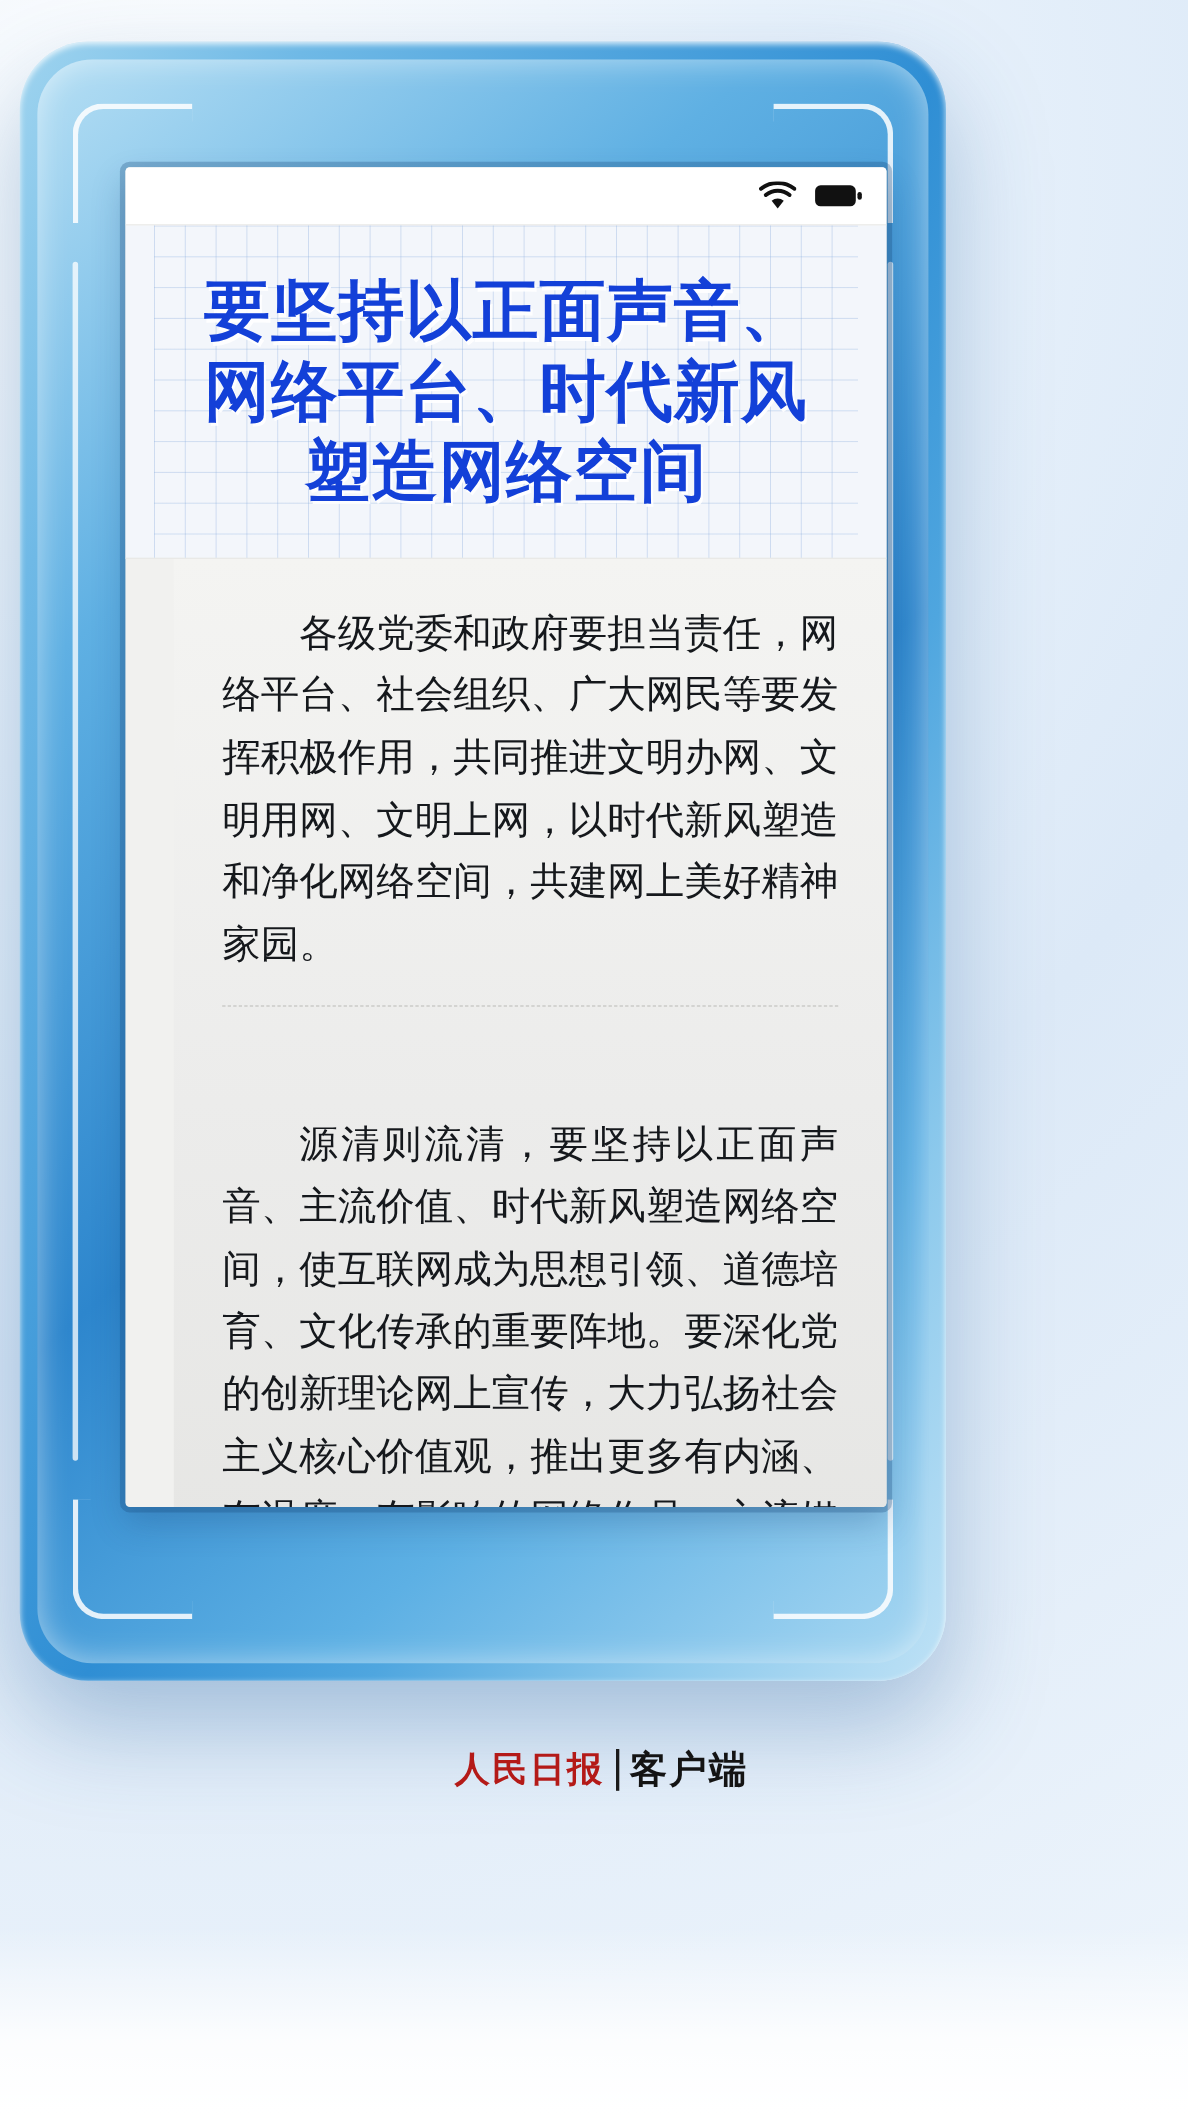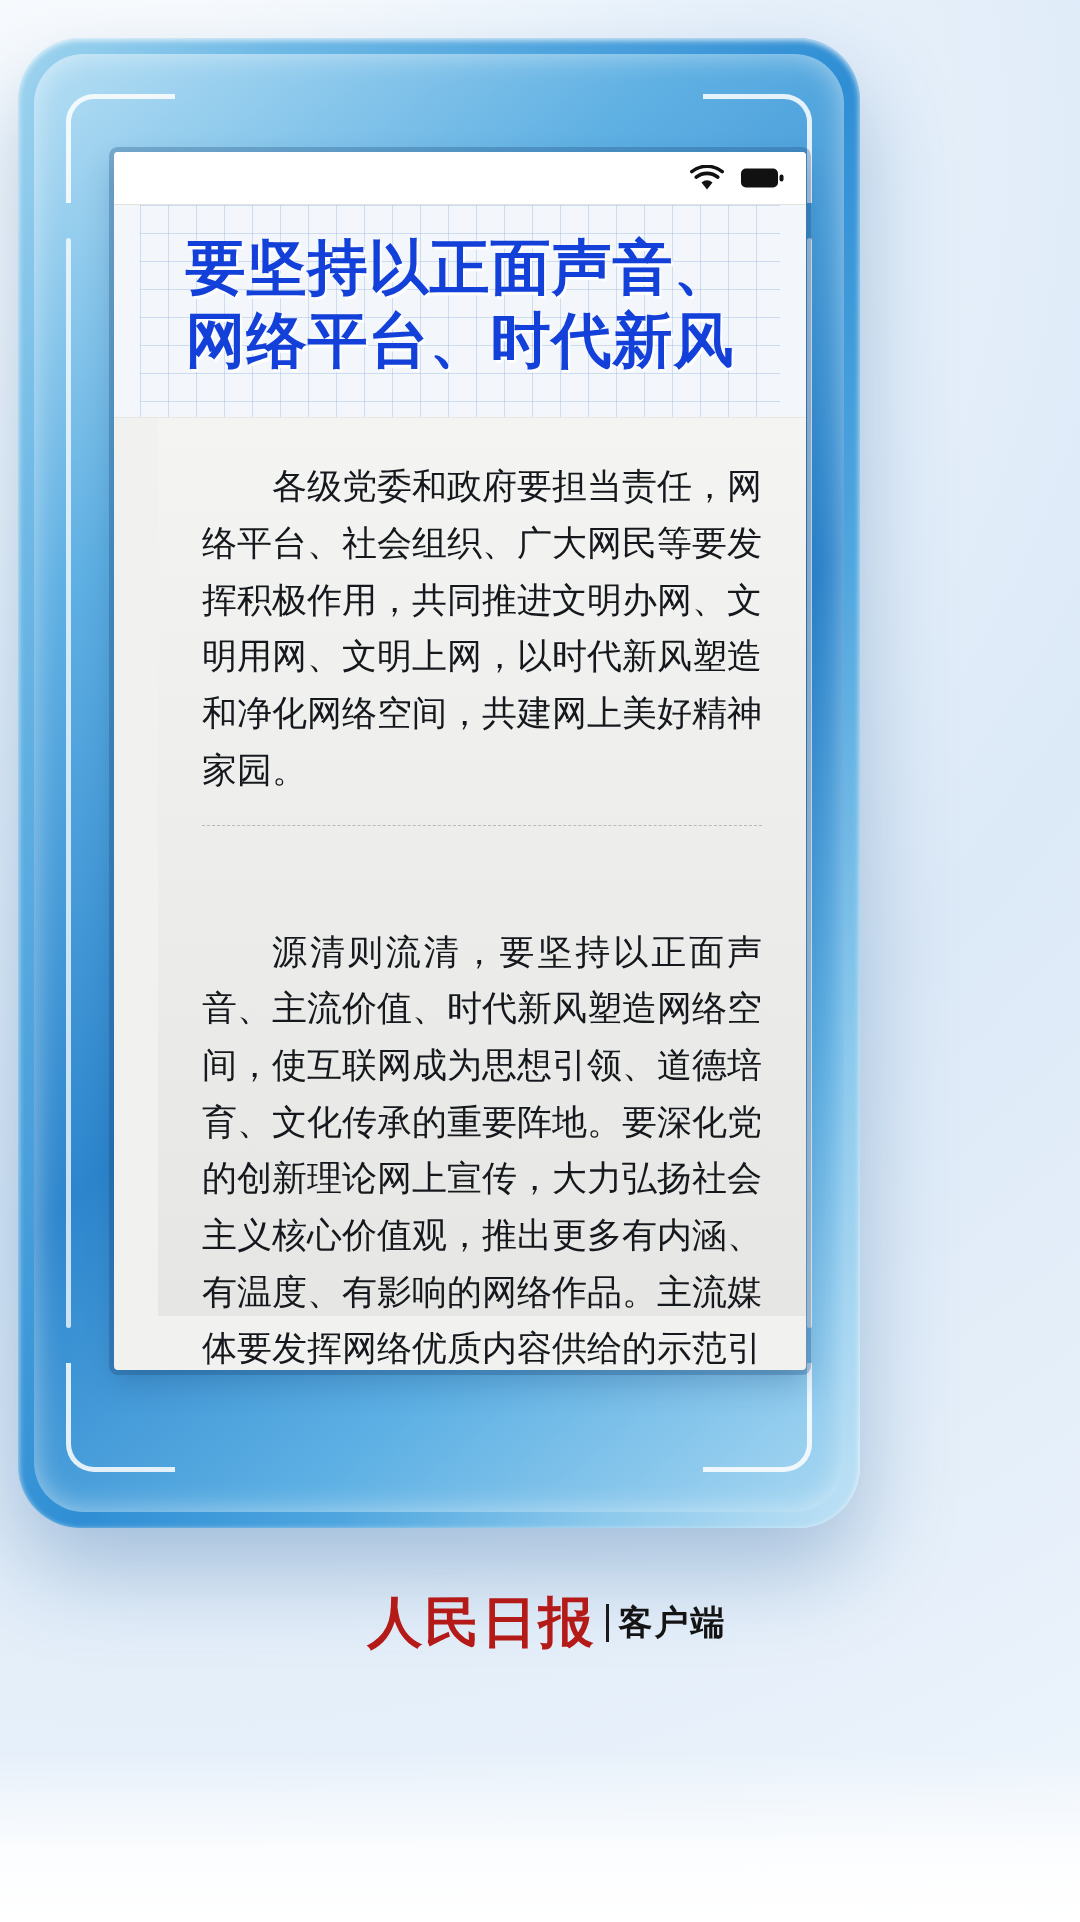--- a/index.html
+++ b/index.html
@@ -96,21 +96,21 @@
     padding-right: 22px;
     gap: 16px;
     border-bottom: 1px solid #e3e3e0;
   }
   .wifi-icon svg, .battery-icon svg { display:block; }
 
   
   .headline-wrap{
     position:relative;
     background:#f3f6fb;
-    padding: 26px 26px 40px;
+    padding: 42px 26px 40px;
     border-bottom: 1px solid #e6e6e3;
   }
   .headline-wrap::before{
     content:"";
     position:absolute;
     left:26px; right:26px; top:0; bottom:0;
     background-image:
       linear-gradient(to right, rgba(120,160,215,.35) 1px, transparent 1px),
       linear-gradient(to bottom, rgba(120,160,215,.35) 1px, transparent 1px);
     background-size: 28px 28px;
@@ -170,21 +170,21 @@
     top: 1586px;
     display:flex;
     align-items:center;
     justify-content:center;
     gap: 10px;
     z-index: 5;
   }
   .brand-cn{
     font-family:"DejaVu Serif","Liberation Serif",serif;
     font-weight:bold;
-    font-size: 55px;
+    font-size: 32px;
     color:#b41a18;
     letter-spacing: 2px;
     margin-left: 14px;
   }
   .brand-bar{
     width:3px;
     height:38px;
     background:#1b1b1b;
   }
   .brand-sub{
@@ -225,20 +225,21 @@
             <rect x="1" y="2.5" width="37" height="19" rx="5" fill="#111"></rect>
             <rect x="39.5" y="8.5" width="4" height="7" rx="2" fill="#111"></rect>
           </svg>
         </span>
       </div>
 
       <div class="headline-wrap">
         <h1 class="headline">
           <span>要坚持以正面声音、</span><br>
           <span>网络平台、时代新风</span><br>
+          <span>塑造网络空间</span>
         </h1>
       </div>
 
       <div class="content">
 
         <p class="para">各级党委和政府要担当责任，网络平台、社会组织、广大网民等要发挥积极作用，共同推进文明办网、文明用网、文明上网，以时代新风塑造和净化网络空间，共建网上美好精神家园。</p>
         <hr class="divider">
         <div class="cite">
         </div>
 

